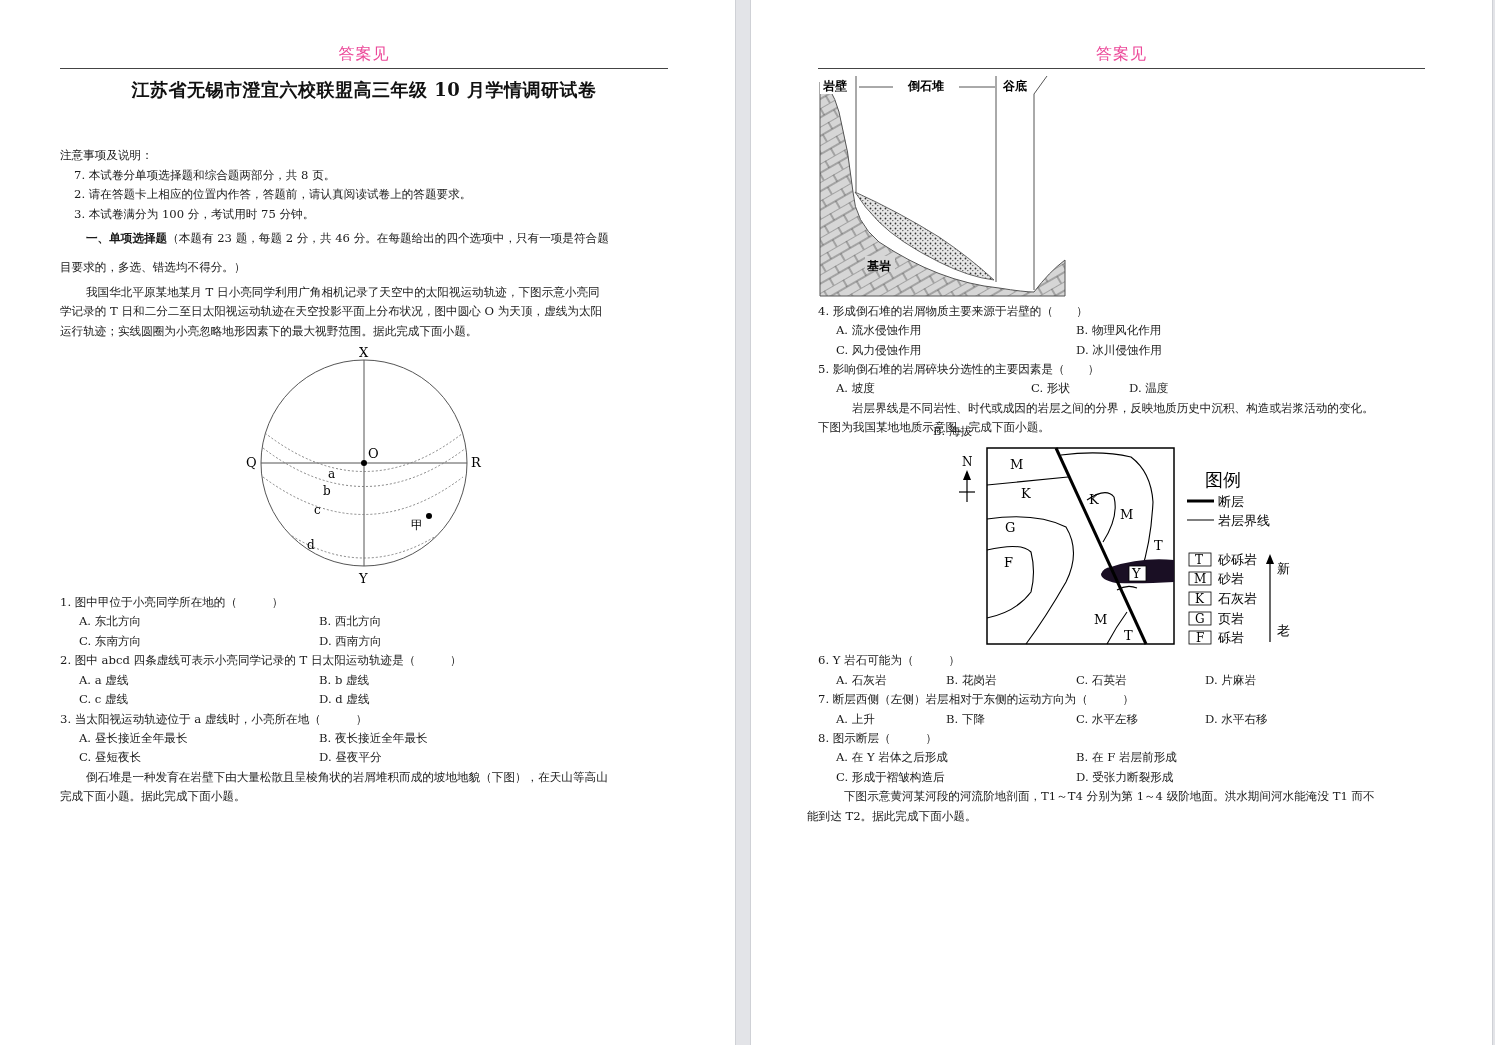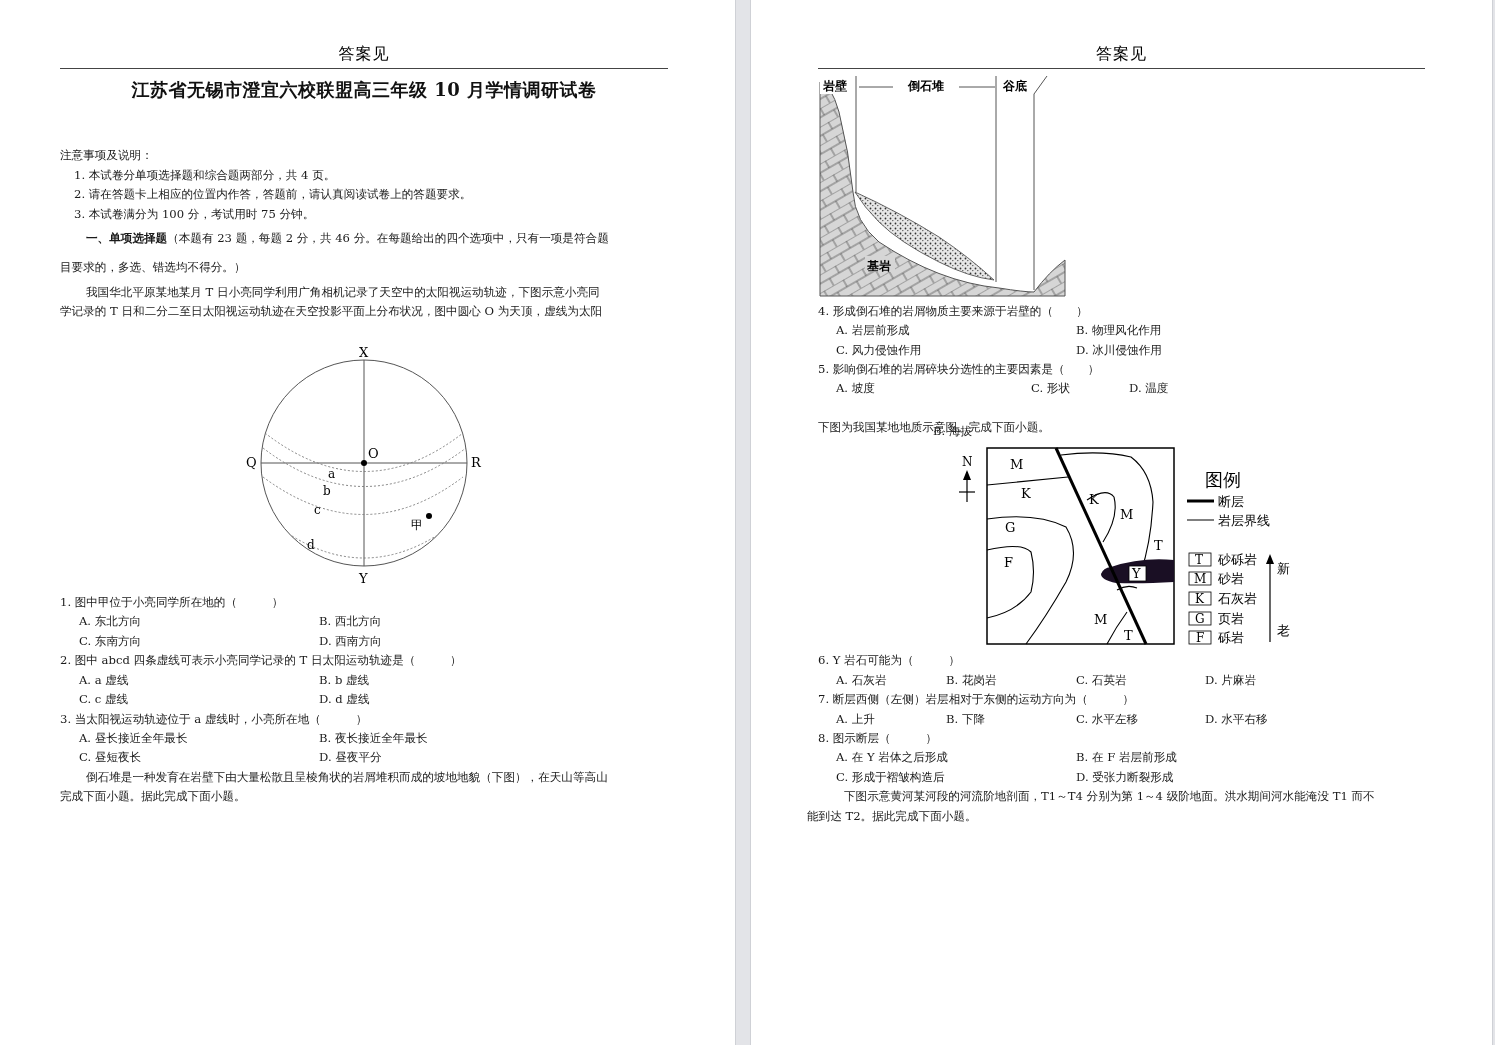--- a/index.html
+++ b/index.html
@@ -4,49 +4,50 @@
 <style>
   html, body { margin:0; padding:0; }
   body { width:1495px; height:1045px; overflow:hidden; background:#ffffff; position:relative;
          font-family:"DejaVu Serif","Liberation Serif",serif; color:#111; }
   .page { position:absolute; top:0; height:1045px; background:#fff; overflow:hidden; }
   #page-left { left:0; width:735px; }
   #page-right { left:751px; width:741px; }
   .gutter { position:absolute; left:735px; top:0; width:16px; height:1045px; background:#e3e4e8;
             border-left:1px solid #cfd1d6; border-right:1px solid #cfd1d6; box-sizing:border-box; }
   .right-edge { position:absolute; left:1492px; top:0; width:3px; height:1045px; background:#e3e4e8; border-left:1px solid #cfd1d6; box-sizing:border-box;}
-  .hdr { position:absolute; top:44px; font-size:16px; color:#000000; text-align:center; letter-spacing:1px; }
+  .hdr { position:absolute; top:44px; font-size:16px; color:#ec4899; text-align:center; letter-spacing:1px; }
   .hdr-line { position:absolute; top:68px; height:1px; background:#444; }
   .title { position:absolute; left:60px; width:608px; text-align:center; font-weight:bold; font-size:18px; letter-spacing:0.5px; }
   .t { position:absolute; font-size:11.6px; line-height:19.5px; white-space:nowrap; color:#1a1a1a; }
   .opt { position:absolute; font-size:11.6px; line-height:19.5px; white-space:nowrap; color:#1a1a1a; }
   b.sec { font-weight:bold; }
   svg text { font-family:"DejaVu Serif","Liberation Serif",serif; }
 </style>
 </head>
 <body>
 
 <div class="page" id="page-left">
   <div class="hdr" style="left:60px;width:608px;">答案见</div>
   <div class="hdr-line" style="left:60px;width:608px;"></div>
 
   <div class="title" style="top:78px;">江苏省无锡市澄宜六校联盟高三年级 10 月学情调研试卷</div>
 
   <div class="t" style="left:60px;top:146px;">注意事项及说明：</div>
-  <div class="t" style="left:74px;top:166px;">1. 本试卷分单项选择题和综合题两部分，共 4 页。</div>
+  <div class="t" style="left:74px;top:166px;">7. 本试卷分单项选择题和综合题两部分，共 8 页。</div>
   <div class="t" style="left:74px;top:185px;">2. 请在答题卡上相应的位置内作答，答题前，请认真阅读试卷上的答题要求。</div>
   <div class="t" style="left:74px;top:205px;">3. 本试卷满分为 100 分，考试用时 75 分钟。</div>
 
   <div class="t" style="left:86px;top:229px;">
     <b class="sec">一、单项选择题</b><span>（本题有 23 题，每题 2 分，共 46 分。在每题给出的四个选项中，只有一项是符合题</span>
   </div>
   <div class="t" style="left:60px;top:258px;">目要求的，多选、错选均不得分。）</div>
 
   <div class="t" style="left:86px;top:283px;">我国华北平原某地某月 T 日小亮同学利用广角相机记录了天空中的太阳视运动轨迹，下图示意小亮同</div>
   <div class="t" style="left:60px;top:302px;">学记录的 T 日和二分二至日太阳视运动轨迹在天空投影平面上分布状况，图中圆心 O 为天顶，虚线为太阳</div>
+  <div class="t" style="left:60px;top:322px;">运行轨迹；实线圆圈为小亮忽略地形因素下的最大视野范围。据此完成下面小题。</div>
 
   <svg style="position:absolute;left:240px;top:340px;" width="260" height="250" viewBox="0 0 260 250">
     <circle cx="124" cy="123" r="103" fill="none" stroke="#555" stroke-width="1"></circle>
     <line x1="124" y1="20" x2="124" y2="226" stroke="#555" stroke-width="1"></line>
     <line x1="21" y1="123" x2="227" y2="123" stroke="#555" stroke-width="1"></line>
     <path d="M25 93 Q124 170 223 93" fill="none" stroke="#777" stroke-width="0.9" stroke-dasharray="2,2"></path>
     <path d="M23 108 Q124 185 226 108" fill="none" stroke="#777" stroke-width="0.9" stroke-dasharray="2,2"></path>
     <path d="M23 137 Q124 212 223 137" fill="none" stroke="#777" stroke-width="0.9" stroke-dasharray="2,2"></path>
     <path d="M52 196 Q124 240 196 196" fill="none" stroke="#777" stroke-width="0.9" stroke-dasharray="2,2"></path>
     <circle cx="124" cy="123" r="3" fill="#000"></circle>
@@ -116,31 +117,32 @@
     <line x1="140" y1="15" x2="176" y2="15" stroke="#555" stroke-width="1"></line>
     <rect x="1" y="4" width="35" height="18" fill="#fff"></rect>
     <text x="4" y="18" font-size="12" font-weight="bold">岩壁</text>
     <text x="89" y="18" font-size="12" font-weight="bold">倒石堆</text>
     <text x="184" y="18" font-size="12" font-weight="bold">谷底</text>
     <rect x="46" y="184" width="30" height="16" fill="#d6d6d6"></rect>
     <text x="48" y="198" font-size="12" font-weight="bold">基岩</text>
   </svg>
 
   <div class="t" style="left:67px;top:302px;">4. 形成倒石堆的岩屑物质主要来源于岩壁的（　　）</div>
-  <div class="opt" style="left:85px;top:321px;">A. 岩层前形成</div>
+  <div class="opt" style="left:85px;top:321px;">A. 流水侵蚀作用</div>
   <div class="opt" style="left:325px;top:321px;">B. 物理风化作用</div>
   <div class="opt" style="left:85px;top:341px;">C. 风力侵蚀作用</div>
   <div class="opt" style="left:325px;top:341px;">D. 冰川侵蚀作用</div>
 
   <div class="t" style="left:67px;top:360px;">5. 影响倒石堆的岩屑碎块分选性的主要因素是（　　）</div>
   <div class="opt" style="left:85px;top:379px;">A. 坡度</div>
   <div class="opt" style="left:182px;top:379px;margin-top:43px;">B. 海拔</div>
   <div class="opt" style="left:280px;top:379px;">C. 形状</div>
   <div class="opt" style="left:378px;top:379px;">D. 温度</div>
 
+  <div class="t" style="left:101px;top:399px;">岩层界线是不同岩性、时代或成因的岩层之间的分界，反映地质历史中沉积、构造或岩浆活动的变化。</div>
   <div class="t" style="left:67px;top:418px;">下图为我国某地地质示意图。完成下面小题。</div>
 
   <svg style="position:absolute;left:200px;top:442px;" width="350" height="210" viewBox="0 0 350 210">
 
     <text x="11" y="24" font-size="12">N</text>
     <line x1="16" y1="30" x2="16" y2="60" stroke="#000" stroke-width="1.2"></line>
     <polygon points="16,28 12,38 20,38" fill="#000"></polygon>
     <line x1="8" y1="50" x2="24" y2="50" stroke="#000" stroke-width="1.2"></line>
 
     <rect x="36" y="6" width="187" height="196" fill="#fff" stroke="#000" stroke-width="1.5"></rect>

